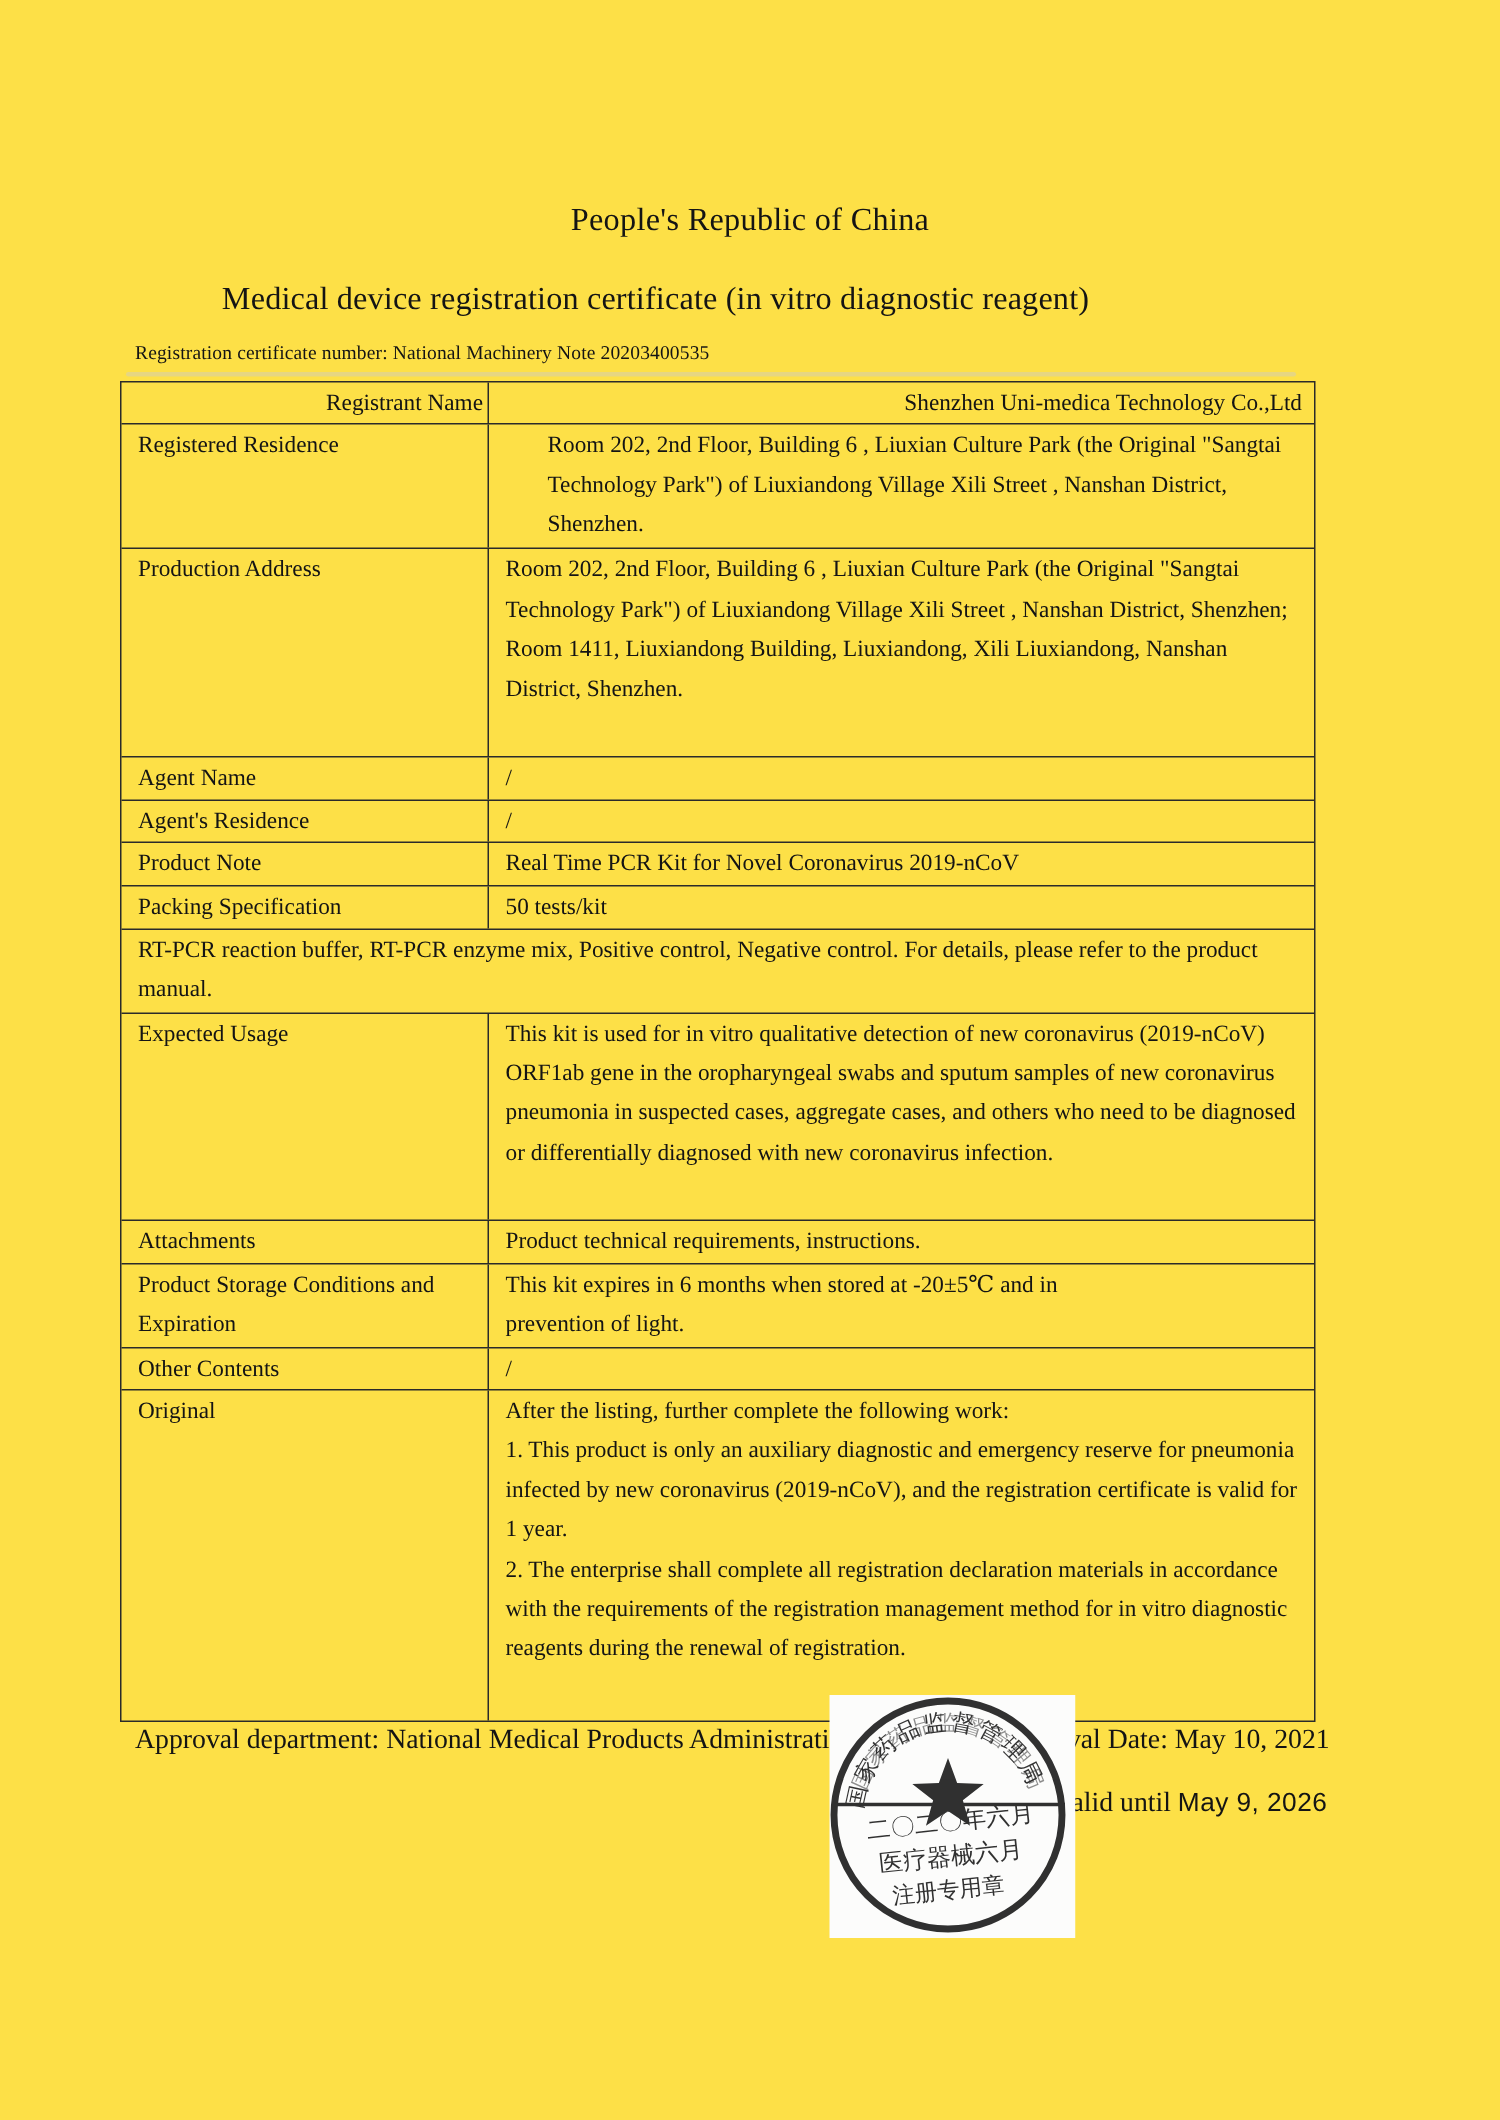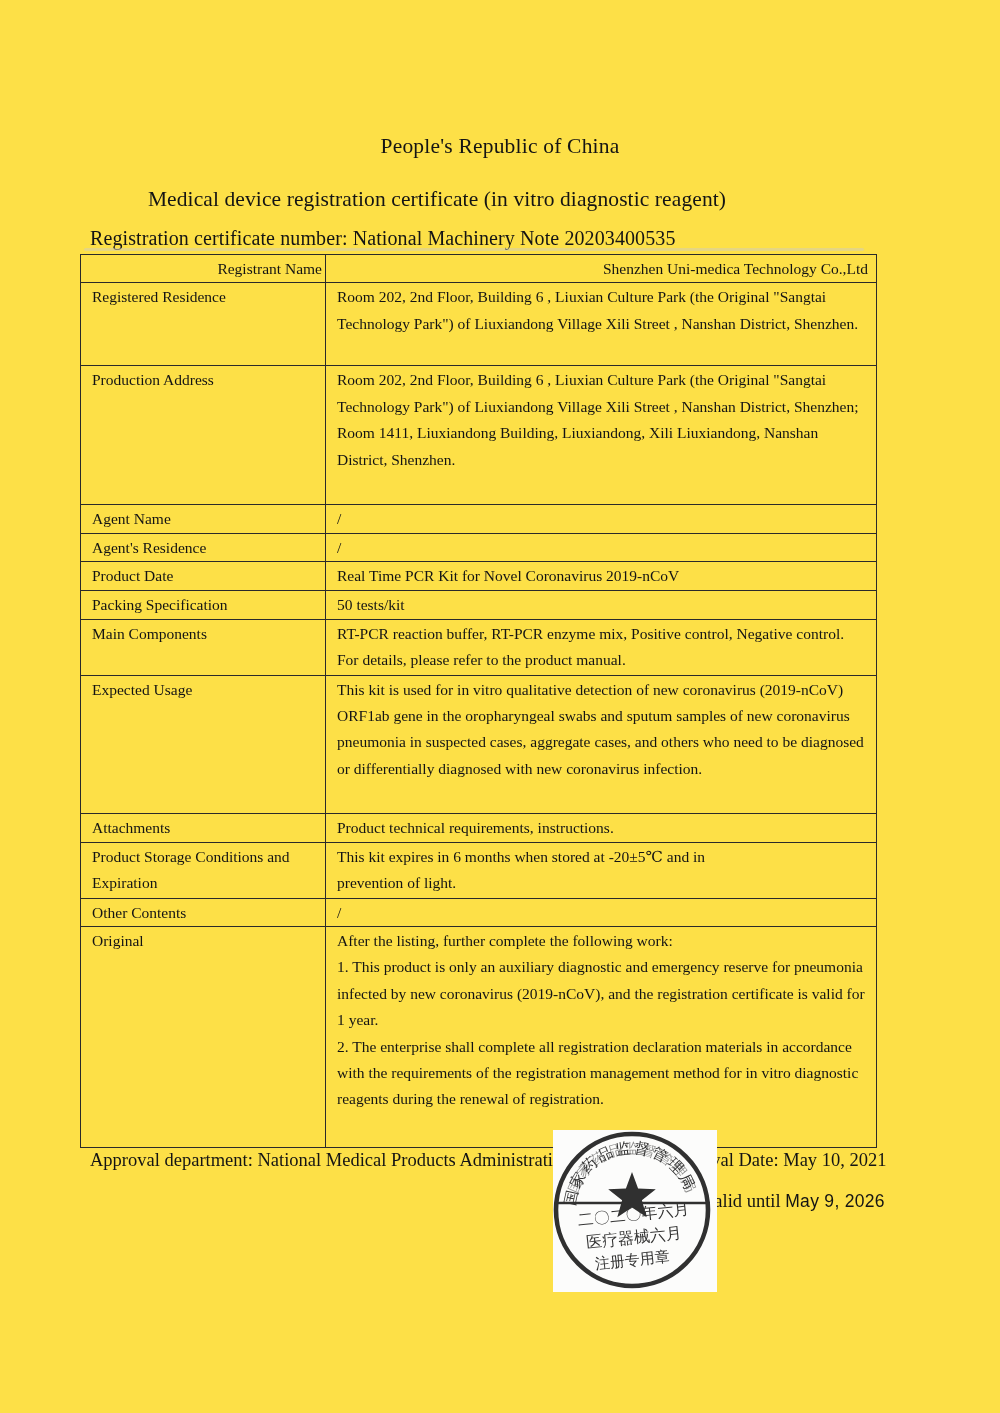--- a/index.html
+++ b/index.html
@@ -12,42 +12,42 @@
   .title {
     position:absolute; top:134px; left:0; width:1000px;
     text-align:center; font-size:21.5px; letter-spacing:.2px;
   }
   .subtitle {
     position:absolute; top:187px; left:0; width:874px;
     text-align:center; font-size:21.5px; letter-spacing:.1px;
   }
   .regline {
     position:absolute; top:227px; left:90px;
-    font-size:20px; letter-spacing:.1px;
+    font-size:13px; letter-spacing:.1px;
   }
   
   .scan-smudge {
     position:absolute; top:248px; left:84px; width:780px; height:3px;
     background:#c9c9c9; opacity:.45; border-radius:2px;
   }
   .ctable {
     position:absolute; top:254px; left:80px; width:797px;
     border:1.7px solid #2a2a2a; box-sizing:border-box;
     background:transparent;
   }
   .trow { display:flex; border-bottom:1.7px solid #2a2a2a; box-sizing:border-box; }
   .trow:last-child { border-bottom:none; }
   .cell {
     font-size:15.5px; line-height:26.4px;
     padding:1px 8px 0 11px; box-sizing:border-box;
   }
   .cl { width:245px; border-right:1.7px solid #2a2a2a; padding-right:3px; }
   .cv { flex:1; white-space:pre-line; }
   .trow:nth-child(1)  { min-height:27px;text-align:right; }
-  .trow:nth-child(2)  { min-height:83px; }
+  .trow:nth-child(2)  { min-height:83px;gap:28px; }
   .trow:nth-child(3)  { min-height:139px; }
   .trow:nth-child(4)  { min-height:28px; }
   .trow:nth-child(5)  { min-height:28px;justify-content:center; }
   .trow:nth-child(6)  { min-height:29px; }
   .trow:nth-child(7)  { min-height:28px; }
   .trow:nth-child(8)  { min-height:56px; }
   .trow:nth-child(9)  { min-height:138px; }
   .trow:nth-child(10) { min-height:29px; }
   .trow:nth-child(11) { min-height:56px; }
   .trow:nth-child(12) { min-height:28px; }
@@ -95,29 +95,28 @@
     </div>
     <div class="trow">
       <div class="cell cl">Agent Name</div>
       <div class="cell cv">/</div>
     </div>
     <div class="trow">
       <div class="cell cl">Agent's Residence</div>
       <div class="cell cv">/</div>
     </div>
     <div class="trow">
-      <div class="cell cl">Product Date</div>
+      <div class="cell cl">Product Note</div>
       <div class="cell cv">Real Time PCR Kit for Novel Coronavirus 2019-nCoV</div>
     </div>
     <div class="trow">
       <div class="cell cl">Packing Specification</div>
       <div class="cell cv">50 tests/kit</div>
     </div>
     <div class="trow">
-      <div class="cell cl">Main Components</div>
       <div class="cell cv">RT-PCR reaction buffer, RT-PCR enzyme mix, Positive control, Negative control. For details, please refer to the product manual.</div>
     </div>
     <div class="trow">
       <div class="cell cl">Expected Usage</div>
       <div class="cell cv">This kit is used for in vitro qualitative detection of new coronavirus (2019-nCoV) ORF1ab gene in the oropharyngeal swabs and sputum samples of new coronavirus pneumonia in suspected cases, aggregate cases, and others who need to be diagnosed or differentially diagnosed with new coronavirus infection.</div>
     </div>
     <div class="trow">
       <div class="cell cl">Attachments</div>
       <div class="cell cv">Product technical requirements, instructions.</div>
     </div>

